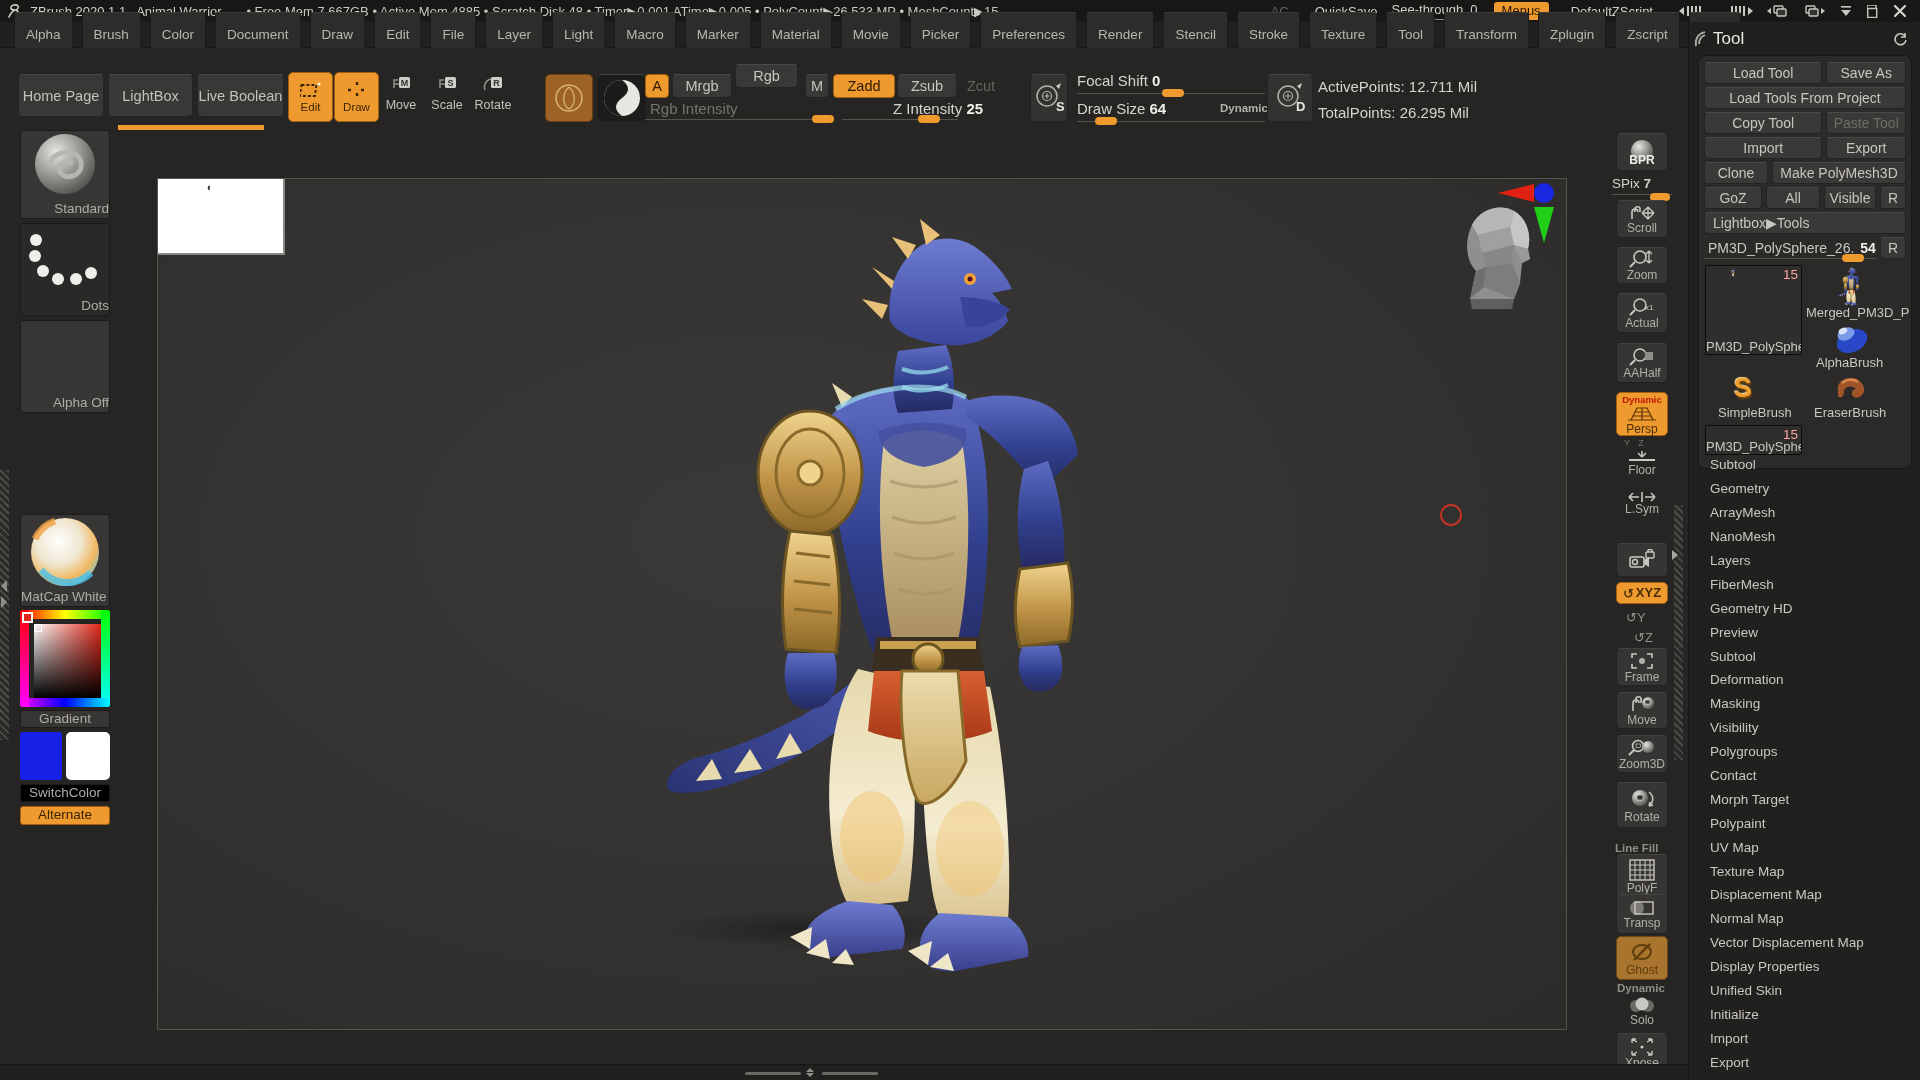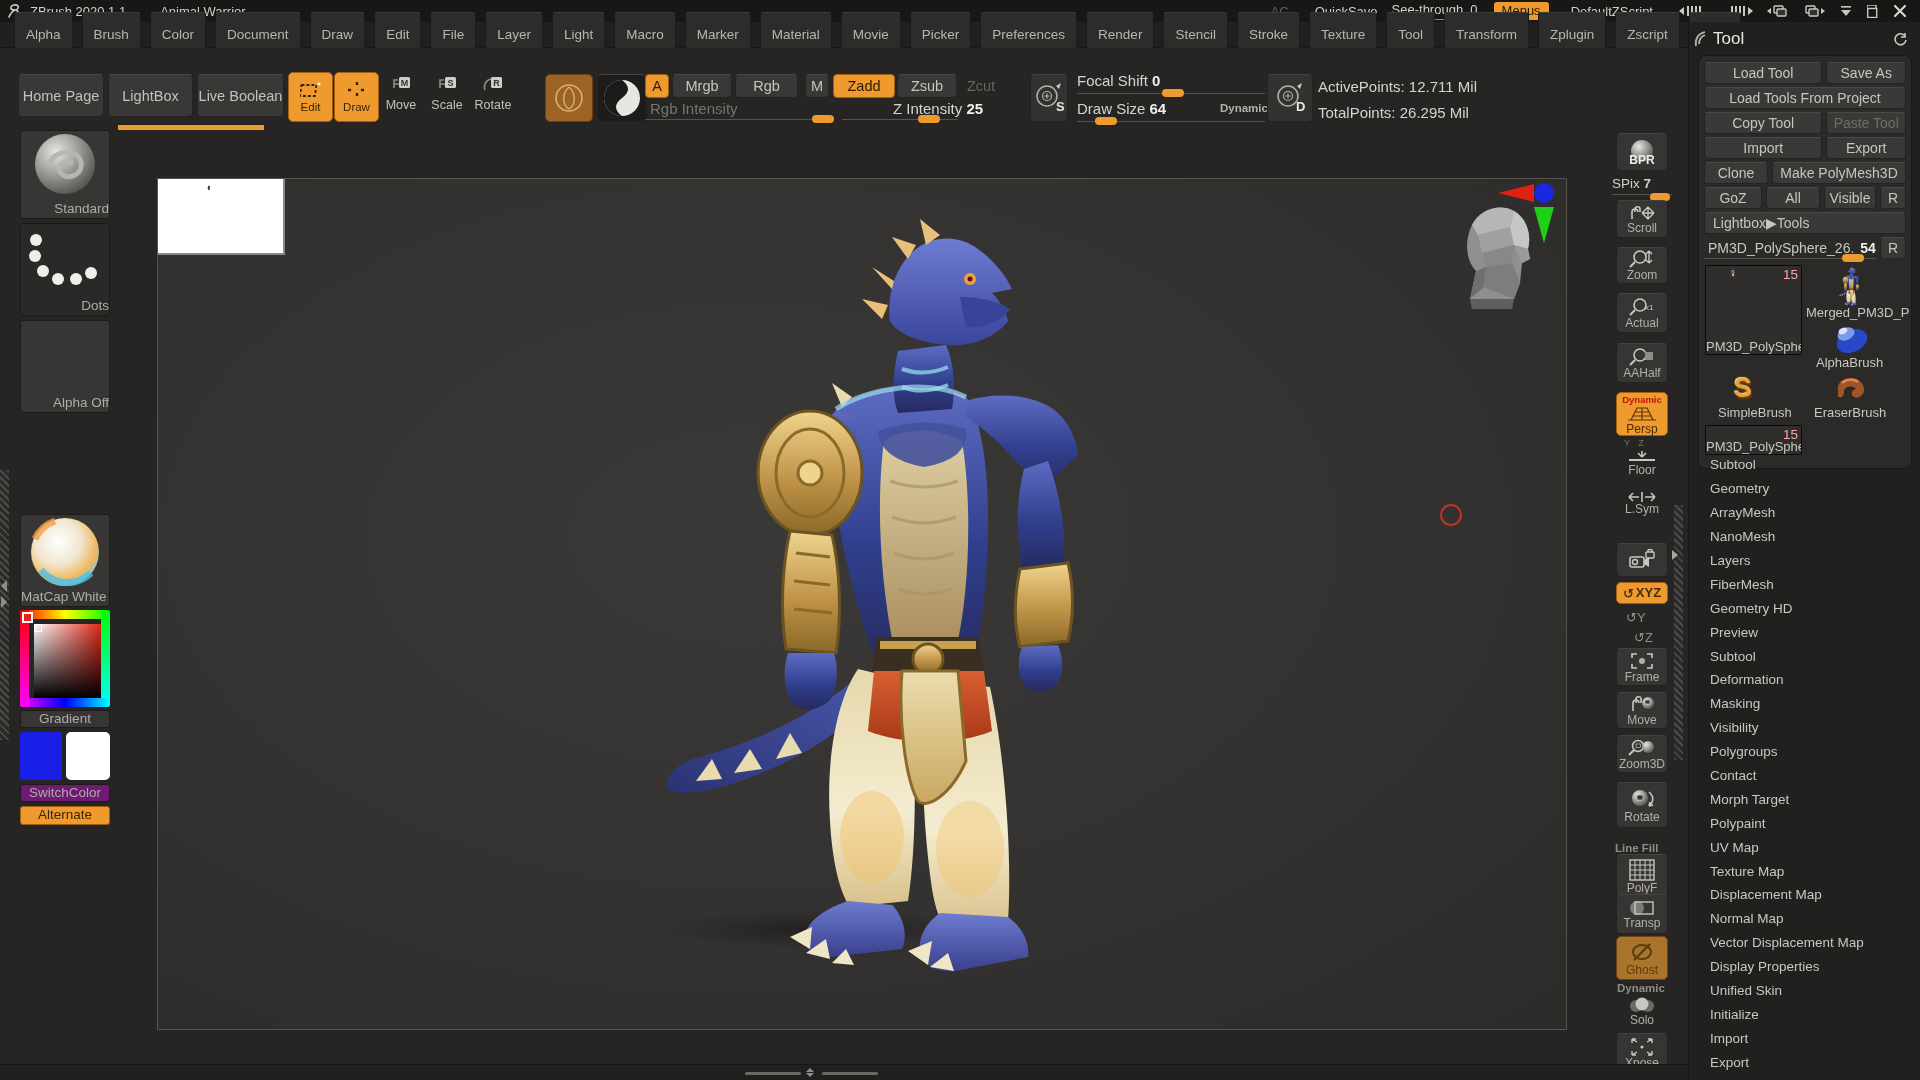--- a/index.html
+++ b/index.html
@@ -3,21 +3,21 @@
 <meta charset="utf-8">
 <style>
   *{margin:0;padding:0;box-sizing:border-box}
   html,body{width:1920px;height:1080px;overflow:hidden;background:#262523;
     font-family:"Liberation Sans","DejaVu Sans",sans-serif;color:#c7c5bf}
   .abs{position:absolute}
   
   #titlebar{position:absolute;left:0;top:0;width:1920px;height:22px;background:#181715;
     display:flex;align-items:center;font-size:13px;color:#d2d0ca;white-space:nowrap}
   #titlebar .logo{margin:0 8px 0 6px;display:flex}
-  #titlebar .app{margin-right:34px}
+  #titlebar .app{margin-right:10px}
   #titlebar .doc{margin-right:14px}
   #titlebar .stats{color:#c9c7c1}
   #titlebar .spacer{flex:1}
   #titlebar .dim{color:#64635f;margin:0 14px}
   #titlebar .tb-item{margin:0 12px}
   .seethrough{position:relative;border-bottom:1px solid #8a8883;padding:0 6px 2px 2px}
   .seethrough .pill{position:absolute;left:2px;bottom:-5px;width:22px;height:7px;border-radius:4px;background:#ef9a2e}
   .menus-chip{background:#ef9a2e;color:#231503;border-radius:3px;padding:1px 8px 2px;font-size:13px;margin:0 10px}
   .winicons{display:flex;align-items:center;gap:14px;margin:0 14px}
   .winicons svg{display:block}
@@ -236,20 +236,21 @@
 </svg>
 
 <div id="titlebar">
   <span class="logo">
     <svg width="16" height="16" viewBox="0 0 16 16">
         <path d="M3 14 C5 9 7 8 9 7 C6 7 4 6 5 4 C6 2 10 1 12 3 C13 4 12 6 10 7 C12 8 13 10 12 11" stroke="#cfcdc7" stroke-width="1.6" fill="none" stroke-linecap="round"></path>
       </svg>
   </span>
   <span class="app">ZBrush 2020.1.1</span>
   <span class="doc">Animal Warrior</span>
+  <span class="stats">.. • Free Mem 7.667GB • Active Mem 4885 • Scratch Disk 48 •  Timer▶0.001 ATime▶0.005 • PolyCount▶26.533 MP  • MeshCount▶15</span>
   <span class="spacer"></span>
   <span class="dim">AC</span>
   <span class="tb-item">QuickSave</span>
   <span class="seethrough">
     <span>See-through</span>&nbsp;
     <span>0</span>
     <span class="pill"></span>
   </span>
   <span class="menus-chip">Menus</span>
   <span class="tb-item">DefaultZScript</span>
@@ -376,21 +377,21 @@
   </div>
   <div class="sq-tile" style="left:597px;top:26px;width:50px;height:48px;background:#1d1c1a">
     <svg width="40" height="40" viewBox="0 0 40 40">
         <circle cx="20" cy="20" r="18" fill="#e8e6e2"></circle>
         <path d="M20,2 A18,18 0 0 0 20,38 C12,32 12,26 20,20 C28,14 28,8 20,2 Z" fill="#1c1b19"></path>
       </svg>
   </div>
 
   <button class="mode-btn mode-on" style="left:645px;top:26px;width:24px">A</button>
   <button class="mode-btn" style="left:672px;top:26px;width:60px">Mrgb</button>
-  <button class="mode-btn" style="left:735px;top:26px;width:63px">Rgb</button>
+  <button class="mode-btn" style="left:735px;top:16px;width:63px">Rgb</button>
   <button class="mode-btn" style="left:805px;top:26px;width:24px">M</button>
   <button class="mode-btn mode-on" style="left:833px;top:26px;width:62px">Zadd</button>
   <button class="mode-btn" style="left:897px;top:26px;width:60px">Zsub</button>
   <button class="mode-btn mode-off" style="left:960px;top:26px;width:42px">Zcut</button>
 
   <span class="shelf-lab dim" style="left:650px;top:52px">Rgb Intensity</span>
   <div class="slider-line" style="left:645px;top:71px;width:186px"></div>
   <div class="slider-pill" style="left:812px;top:67px"></div>
   <span class="shelf-lab" style="left:893px;top:52px"><span>Z Intensity</span> <b>25</b></span>
   <div class="slider-line" style="left:842px;top:71px;width:116px"></div>
@@ -464,21 +465,21 @@
         <div class="hue-b"></div>
         <div class="hue-l"></div>
       </div>
     <div class="sv-box"></div>
     <div class="abs" style="left:2px;top:2px;width:11px;height:11px;border:2px solid #fff;background:#e02818"></div>
     <div class="abs" style="left:14px;top:14px;width:8px;height:8px;border:1.5px solid #fff"></div>
   </div>
   <div class="abs" style="left:20px;top:580px;width:90px;height:18px;background:#383634;border:1px solid #1c1b19;border-radius:3px;font-size:13.5px;color:#aeaca6;text-align:center">Gradient</div>
   <div class="abs" style="left:20px;top:602px;width:42px;height:48px;background:#1820e8;border-radius:3px"></div>
   <div class="abs" style="left:66px;top:602px;width:44px;height:48px;background:#ffffff;border-radius:5px"></div>
-  <div class="abs" style="left:20px;top:654px;width:90px;height:18px;background:#701a75;border:1px solid #1c1b19;border-radius:3px;font-size:13.5px;color:#aeaca6;text-align:center">SwitchColor</div>
+  <div class="abs" style="left:20px;top:654px;width:90px;height:18px;background:#000000;border:1px solid #1c1b19;border-radius:3px;font-size:13.5px;color:#aeaca6;text-align:center">SwitchColor</div>
   <div class="abs" style="left:20px;top:676px;width:90px;height:19px;background:#ef9a2e;border:1px solid #a35f10;border-radius:3px;font-size:13.5px;color:#3a2406;text-align:center">Alternate</div>
   <div id="tray-divider" style="top:340px">
     <span class="arr" style="top:110px;border-right:6px solid #8f8d87"></span>
     <span class="arr" style="top:126px;border-left:6px solid #8f8d87"></span>
   </div>
 </div>
 
 <div id="canvaswrap">
   <div id="doc">
     <div id="doc-thumb">

